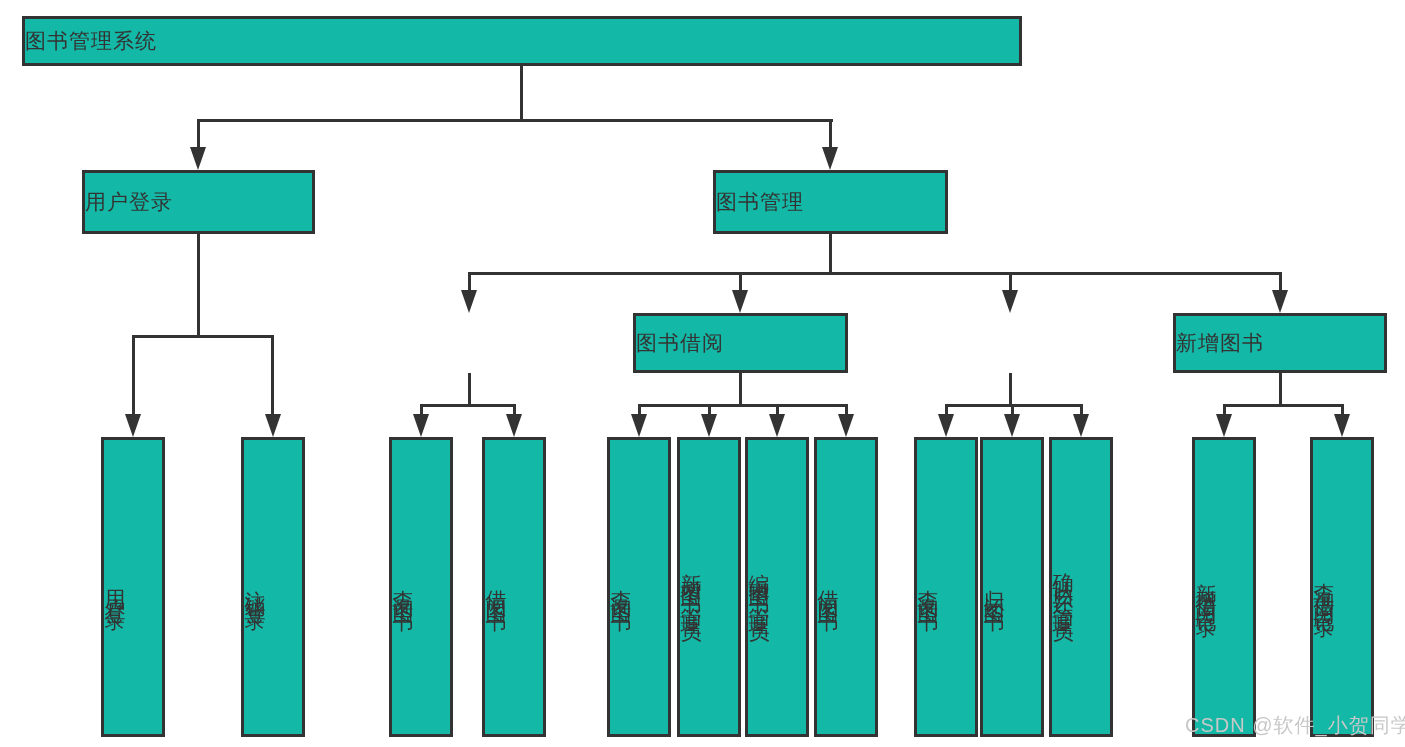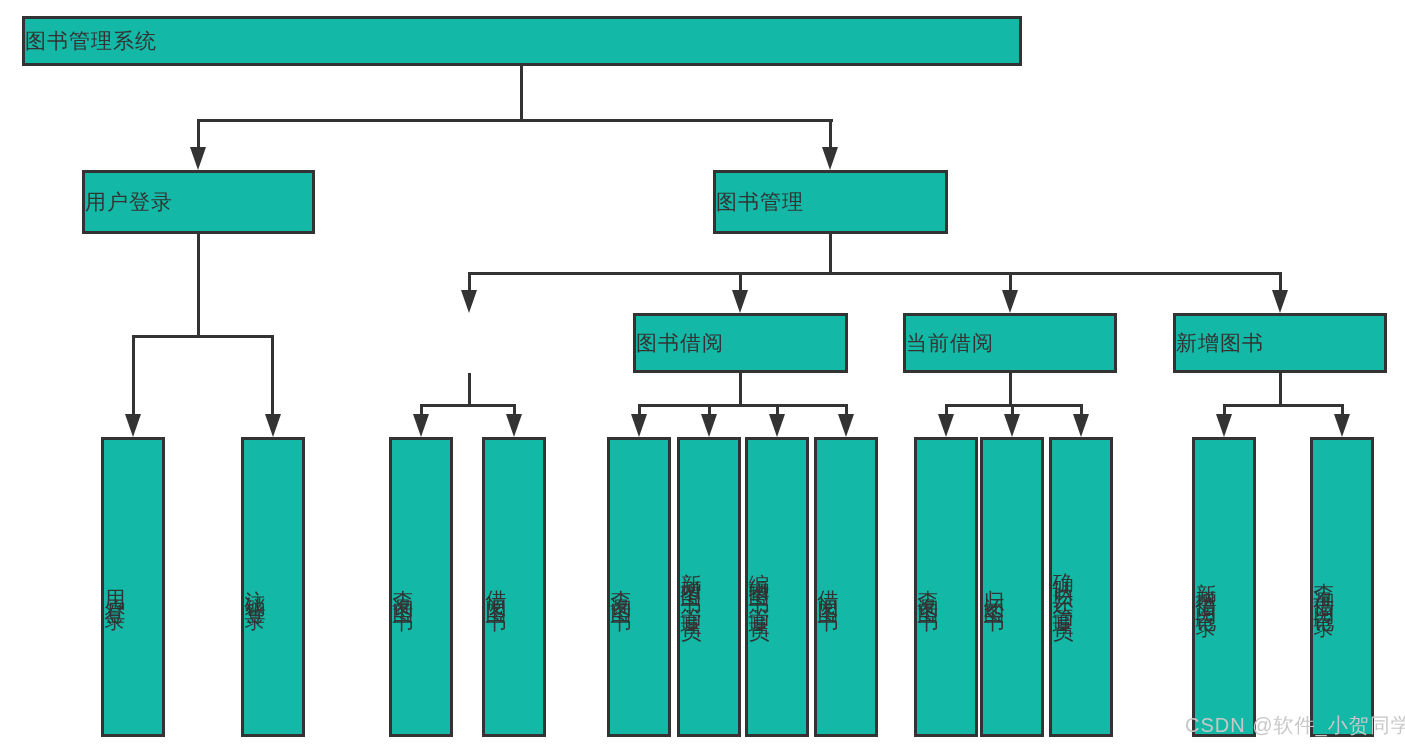--- a/index.html
+++ b/index.html
@@ -87,23 +87,20 @@
   <div class="vline" style="left:739px; top:272px; height:22px;"></div>
   <div class="arrow" style="left:732px; top:290px;"></div>
   <div class="vline" style="left:1009px; top:272px; height:22px;"></div>
   <div class="arrow" style="left:1002px; top:290px;"></div>
   <div class="vline" style="left:1279px; top:272px; height:22px;"></div>
   <div class="arrow" style="left:1272px; top:290px;"></div>
 
   <div class="box" style="left:633px; top:313px; width:215px; height:60px;">
     <span>图书借阅</span>
   </div>
-  <div class="box" style="left:903px; top:313px; width:214px; height:60px;">
-    <span>当前借阅</span>
-  </div>
   <div class="box" style="left:1173px; top:313px; width:214px; height:60px;">
     <span>新增图书</span>
   </div>
 
   <div class="vline" style="left:468px; top:373px; height:34px;"></div>
   <div class="hline" style="left:420px; top:404px; width:96px;"></div>
   <div class="vline" style="left:420px; top:404px; height:14px;"></div>
   <div class="arrow" style="left:413px; top:414px;"></div>
   <div class="vline" style="left:513px; top:404px; height:14px;"></div>
   <div class="arrow" style="left:506px; top:414px;"></div>

